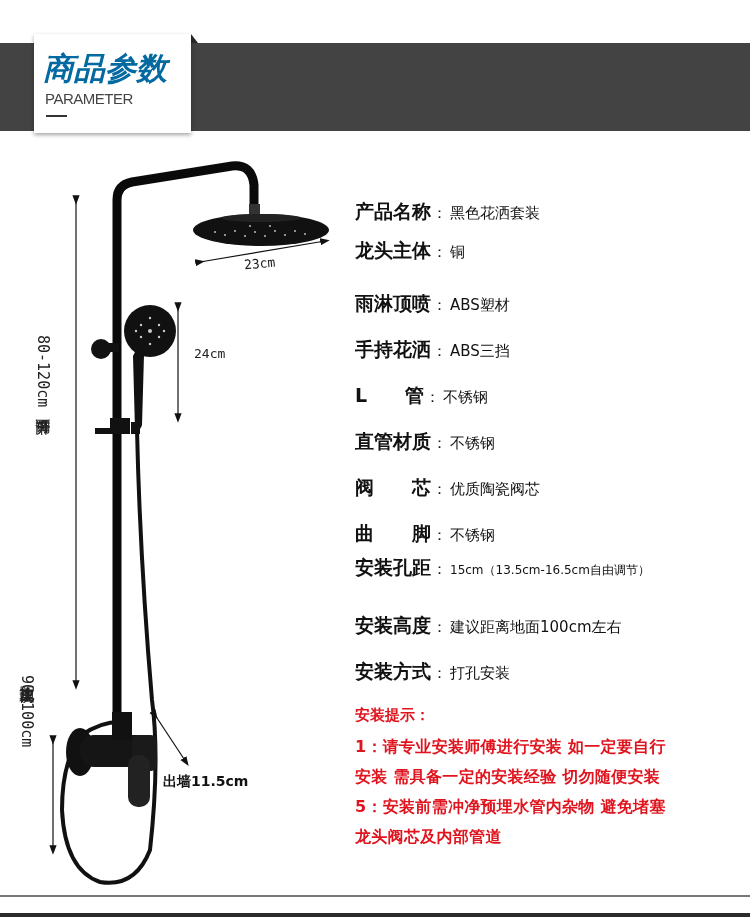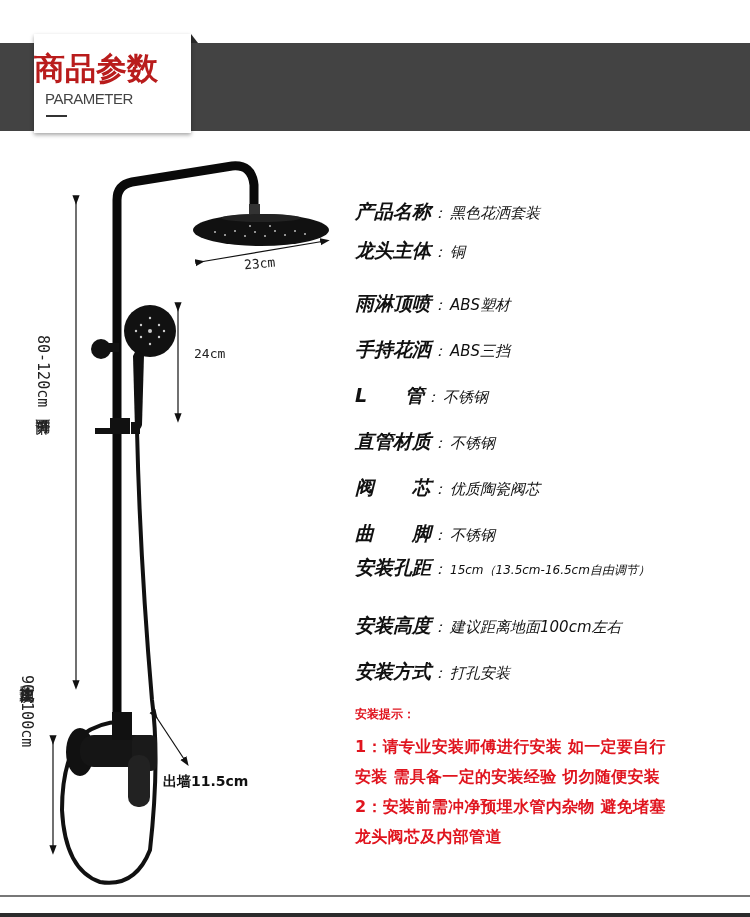--- a/index.html
+++ b/index.html
@@ -10,47 +10,46 @@
     }
     .header-band {
       position: absolute; left: 0; top: 43px; width: 750px; height: 88px;
       background: #434343;
     }
     .title-card {
       position: absolute; left: 34px; top: 34px; width: 157px; height: 99px;
       background: #ffffff; box-shadow: 0 2px 4px rgba(0,0,0,0.35);
     }
     .title-card .cn {
-      position: absolute; left: 0; top: 14px; font-size: 31px; font-weight: bold;
-      color: #b91c1c; letter-spacing: 0px; white-space: nowrap;
+      position: absolute; left: 9px; top: 14px; font-size: 31px; font-weight: bold;
+      color: #0369a1; letter-spacing: 0px; white-space: nowrap; font-style: italic;
     }
     .title-card .en {
       position: absolute; left: 11px; top: 56px; font-size: 15px; color: #444;
       font-family: "Liberation Sans", sans-serif; letter-spacing: -0.5px;
     }
     .title-card .rule {
       position: absolute; left: 12px; top: 115px; width: 21px; height: 2px; background: #333;
     }
     .title-card .rule { top: 81px; }
     .fold {
       position: absolute; left: 191px; top: 34px; width: 0; height: 0;
       border-left: 7px solid #2a2a2a; border-top: 9px solid transparent;
     }
 
     
     .spec-row {
       position: absolute; left: 355px; height: 30px; display: flex; align-items: baseline;
       white-space: nowrap;
-      font-style: italic;
     }
     .spec-label { font-size: 19px; font-weight: bold; color: #111; display: inline-block; }
     .spec-colon { font-size: 15px; color: #111; margin: 0 3px 0 1px; }
     .spec-value { font-size: 15px; color: #111; }
     .tips { position: absolute; left: 355px; color: #e0141e; font-weight: bold; white-space: nowrap; }
-    .tips-title { font-size: 12px; }
+    .tips-title { font-size: 15px; }
     .tips-line { font-size: 16px; letter-spacing: 0.3px; }
 
     
     .drawing { position: absolute; left: 0; top: 150px; width: 340px; height: 740px; }
     .dim-vert-text {
       position: absolute; writing-mode: vertical-rl; font-size: 15px; color: #222;
       font-family: "DejaVu Sans Mono", monospace; white-space: nowrap;
     }
     .dim-label { position: absolute; font-size: 13px; color: #222; font-family: "DejaVu Sans Mono", monospace; white-space: nowrap; }
 
@@ -198,17 +197,17 @@
   <div class="spec-row" style="top:659px;">
     <span class="spec-label">安装方式</span>
       <span class="spec-colon">：</span>
       <span class="spec-value">打孔安装</span>
   </div>
 </div>
 
 <div class="tips tips-title" style="top:706px;">安装提示：</div>
 <div class="tips tips-line" style="top:737px;">1：请专业安装师傅进行安装 如一定要自行</div>
 <div class="tips tips-line" style="top:767px;">安装 需具备一定的安装经验 切勿随便安装</div>
-<div class="tips tips-line" style="top:797px;">2：安装前需冲净预埋水管内杂物 避免堵塞</div>
+<div class="tips tips-line" style="top:797px;">5：安装前需冲净预埋水管内杂物 避免堵塞</div>
 <div class="tips tips-line" style="top:827px;">龙头阀芯及内部管道</div>
 
 <div class="bottom-line"></div>
 <div class="bottom-bar"></div>
 
 </body></html>

